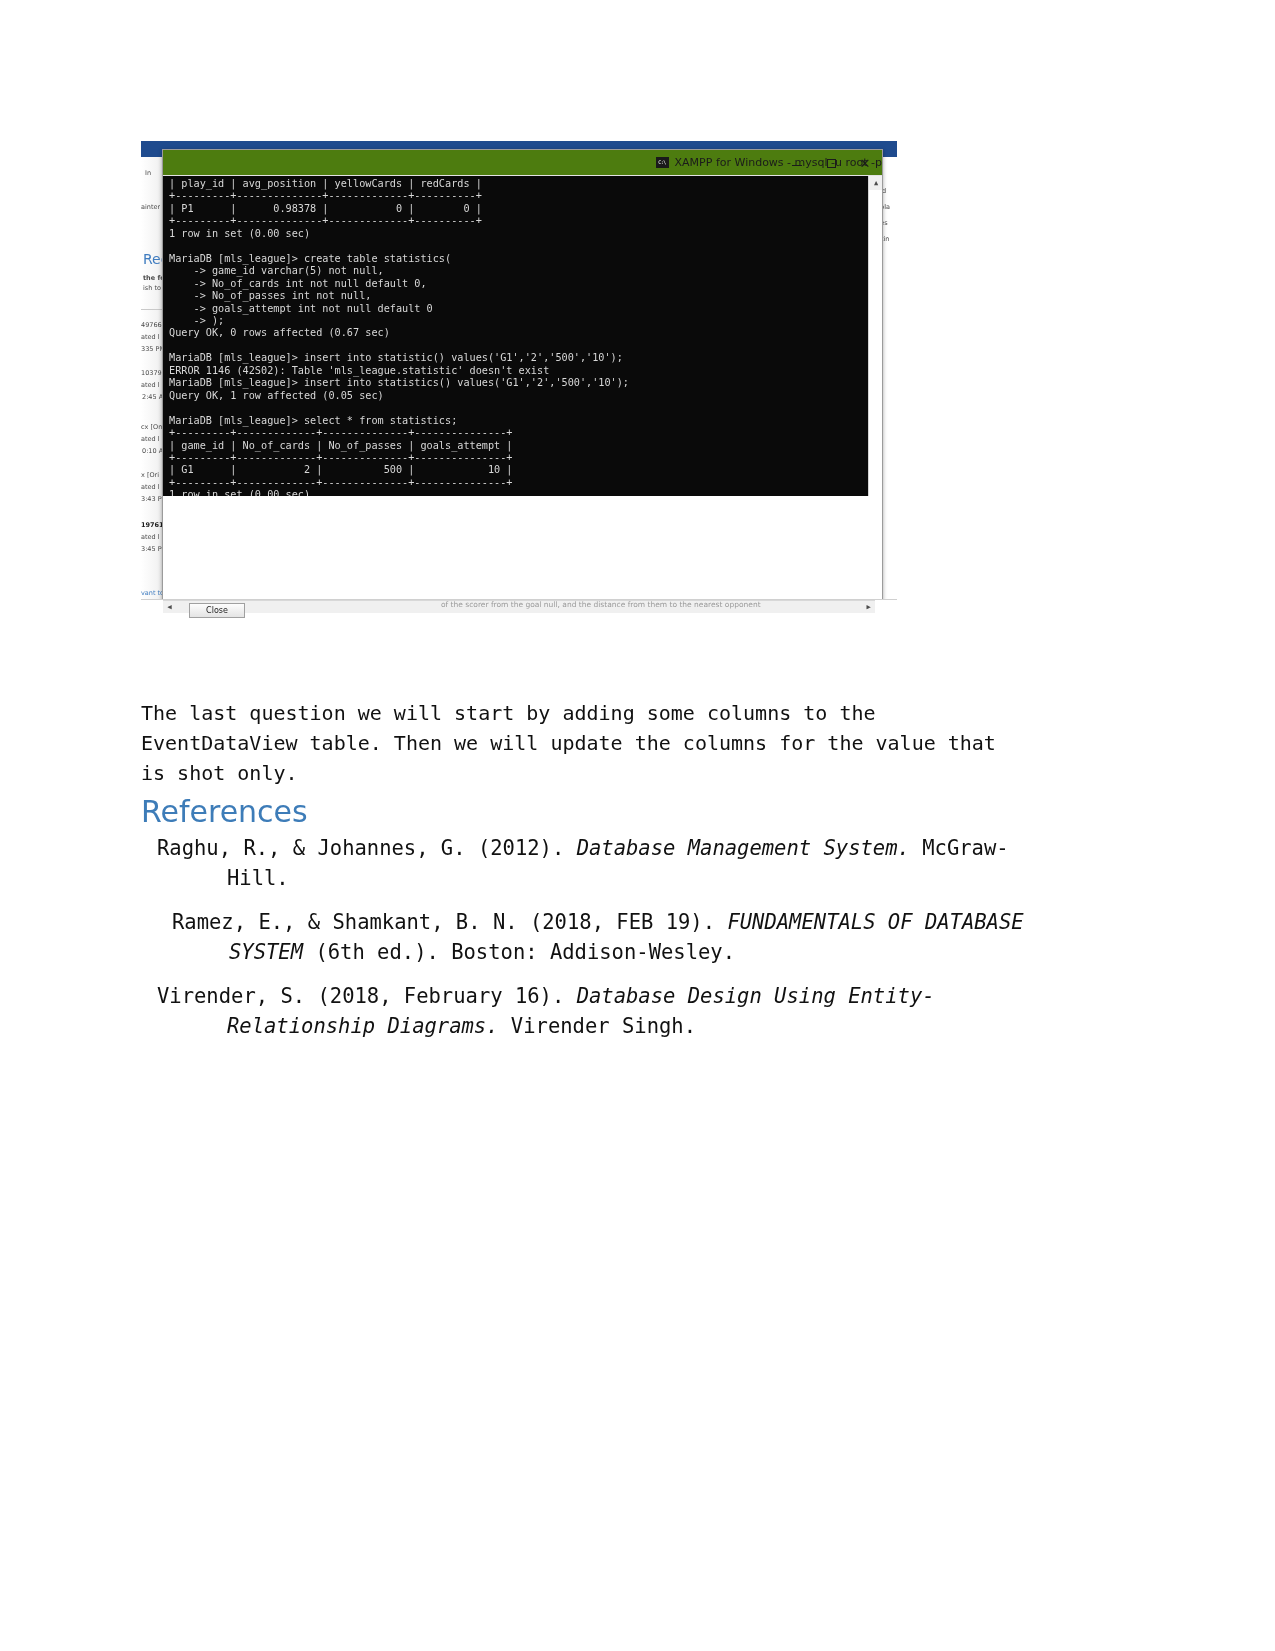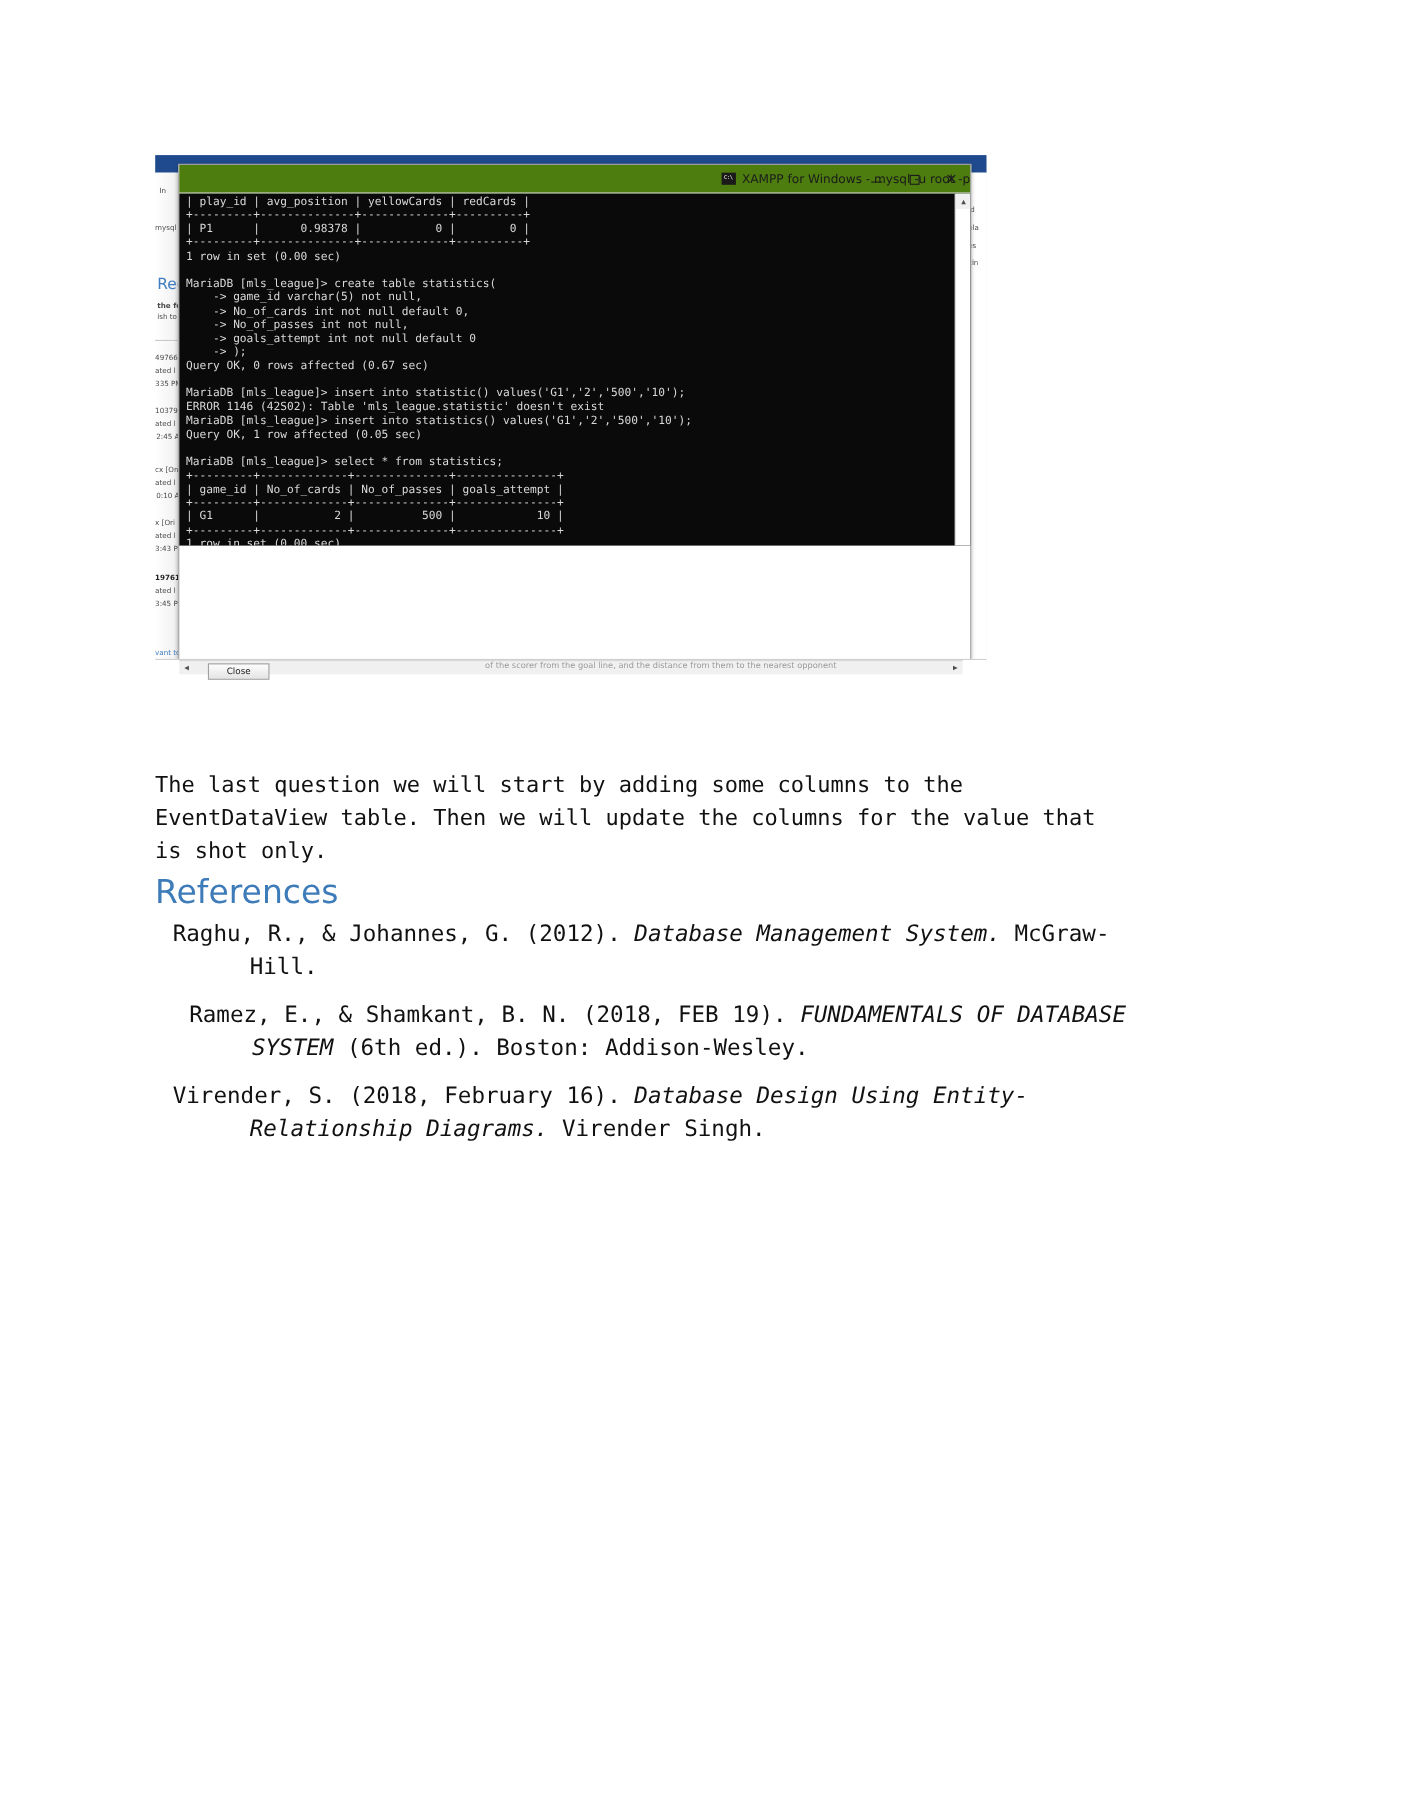--- a/index.html
+++ b/index.html
@@ -232,21 +232,21 @@
 <div class="page">
 
   <div class="shot">
 
     <div class="bg-doc">
       <div class="bg-blue-strip"></div>
       <div class="bg-left-col"></div>
       <div class="bg-right-col"></div>
 
       <div class="ghost sm" style="left:4px; top:28px;">In</div>
-      <div class="ghost sm" style="left:0px; top:62px;">mysql</div>
+      <div class="ghost sm" style="left:0px; top:62px;">ainter</div>
       <div class="ghost hdr" style="left:2px; top:110px;">Rec</div>
       <div class="ghost sm" style="left:2px; top:133px;font-weight:bold;">the fo</div>
       <div class="ghost sm" style="left:2px; top:143px;">ish to</div>
       <div class="bg-hairline" style="left:0px; top:168px; width:28px;"></div>
 
       <div class="ghost sm" style="left:0px; top:180px;">49766</div>
       <div class="ghost sm" style="left:0px; top:192px;">ated l</div>
       <div class="ghost sm" style="left:0px; top:204px;">335 PM</div>
       <div class="ghost sm" style="left:0px; top:228px;">10379</div>
       <div class="ghost sm" style="left:0px; top:240px;">ated l</div>
@@ -322,21 +322,21 @@
         </div>
       </div>
     </div>
 
     <div class="shot-bottom">
       <div class="hscroll">
         <div class="sc-arrow2">◀</div>
         <div class="sc-arrow2">▶</div>
       </div>
       <div class="close-btn">Close</div>
-      <div class="shot-bottom-text">of the scorer from the goal line, and the distance from them to the nearest opponent</div>
+      <div class="shot-bottom-text">of the scorer from the goal null, and the distance from them to the nearest opponent</div>
     </div>
   </div>
 
   <p class="doc-para">The last question we will start by adding some columns to the EventDataView table. Then we will update the columns for the value that is shot only.</p>
 
   <h1 class="doc-h1">References</h1>
 
   <div class="refs">
     <p class="ref"><span>Raghu, R., &amp; Johannes, G. (2012). </span><i>Database Management System.</i><span> McGraw-Hill.</span></p>
     <p class="ref indent-extra"><span> Ramez, E., &amp; Shamkant, B. N. (2018, FEB 19). </span><i>FUNDAMENTALS OF DATABASE SYSTEM</i><span> (6th ed.). Boston: Addison-Wesley.</span></p>

